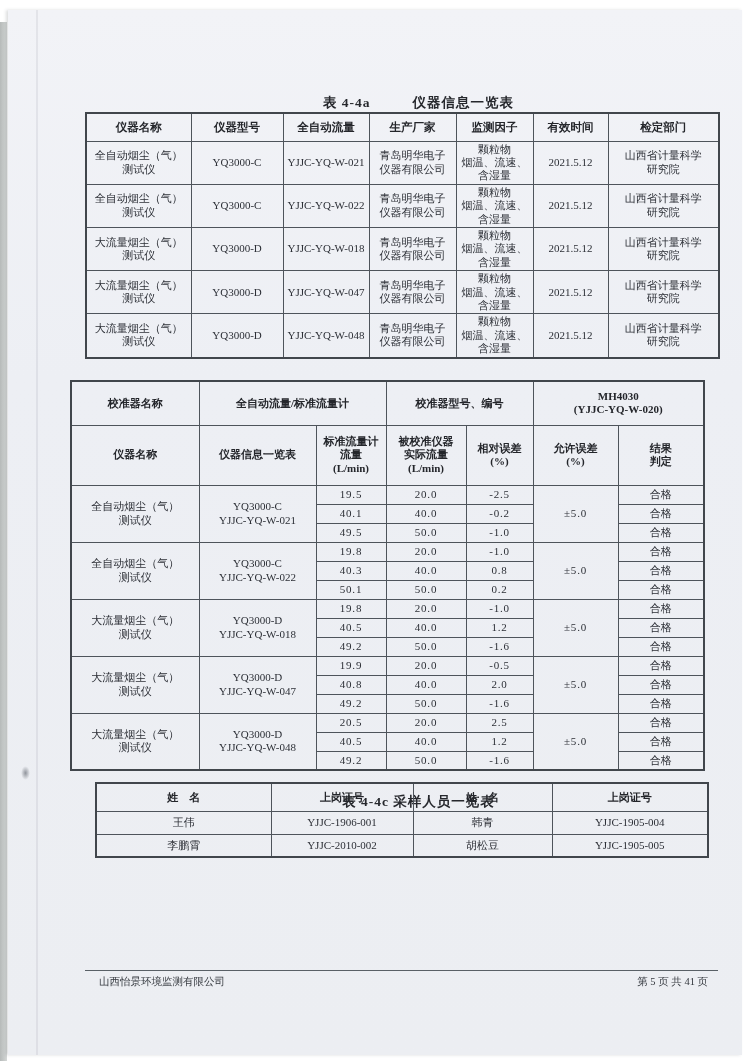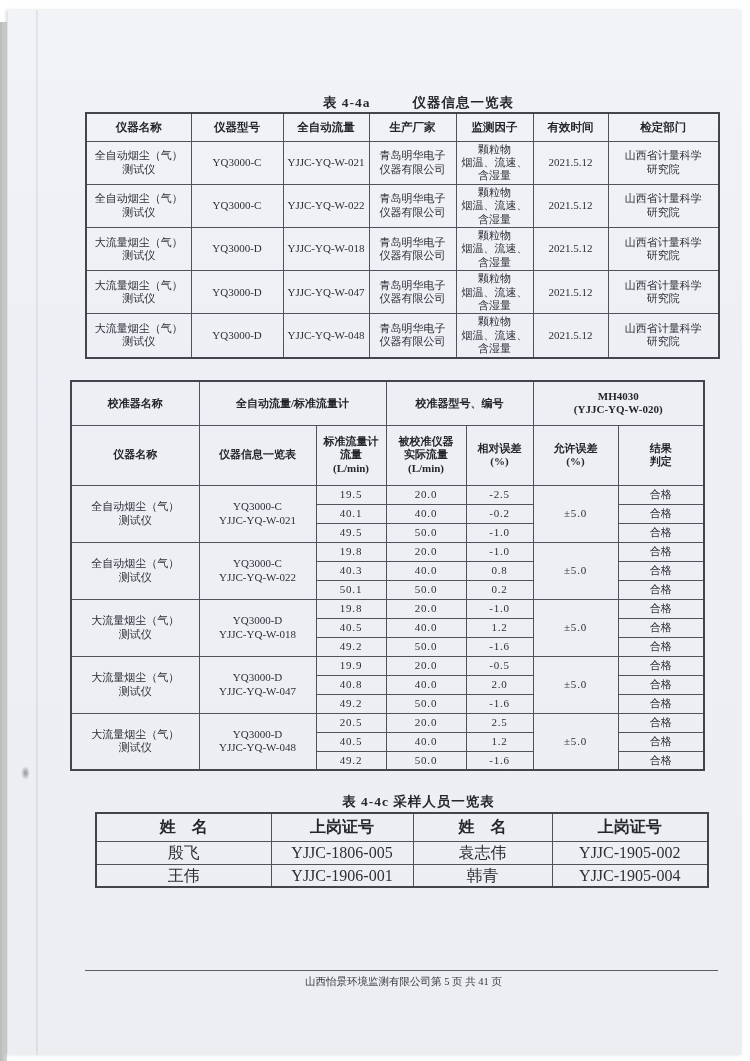--- a/index.html
+++ b/index.html
@@ -50,28 +50,28 @@
   .table-a tbody tr { height:42px; }
   .table-a th { font-size:11.5px; }
 
   .table-b { left:62px; top:370px; width:633px; font-size:11px; }
   .table-b .hrow1 { height:44px; }
   .table-b .hrow1 th { font-size:11px; }
   .table-b .hrow2 { height:60px; }
   .table-b tbody tr { height:19px; }
   .table-b td.num { letter-spacing:0.8px; font-family:"Liberation Serif","DejaVu Serif",serif; }
 
-  .table-c { left:87px; top:802px; width:612px; font-size:16px; }
+  .table-c { left:87px; top:772px; width:612px; font-size:11px; }
   .table-c thead tr { height:28px; }
   .table-c tbody tr { height:23px; }
 
   .footer {
     position:absolute; left:77px; top:960px; width:633px;
     border-top:1.5px solid #596066; font-size:10.5px; color:#363a40;
-    display:flex; justify-content:center; padding:4px 10px 0 14px;
+    display:flex; justify-content:space-between; padding:4px 10px 0 14px;
   }
 </style>
 </head>
 <body>
 
 <div class="scan-edge-left"></div>
 
 <div class="page">
   <div class="fold-line"></div>
   <div class="smudge"></div>
@@ -346,30 +346,30 @@
     <thead>
       <tr>
         <th>姓　名</th>
         <th>上岗证号</th>
         <th>姓　名</th>
         <th>上岗证号</th>
       </tr>
     </thead>
     <tbody>
       <tr>
-        <td>殷飞</td>
-        <td>YJJC-1806-005</td>
-        <td>袁志伟</td>
-        <td>YJJC-1905-002</td>
-      </tr>
-      <tr>
         <td>王伟</td>
         <td>YJJC-1906-001</td>
         <td>韩青</td>
         <td>YJJC-1905-004</td>
+      </tr>
+      <tr>
+        <td>李鹏霄</td>
+        <td>YJJC-2010-002</td>
+        <td>胡松豆</td>
+        <td>YJJC-1905-005</td>
       </tr>
     </tbody>
   </table>
 
   <div class="footer">
     <span>山西怡景环境监测有限公司</span>
     <span>第 5 页 共 41 页</span>
   </div>
 </div>
 

